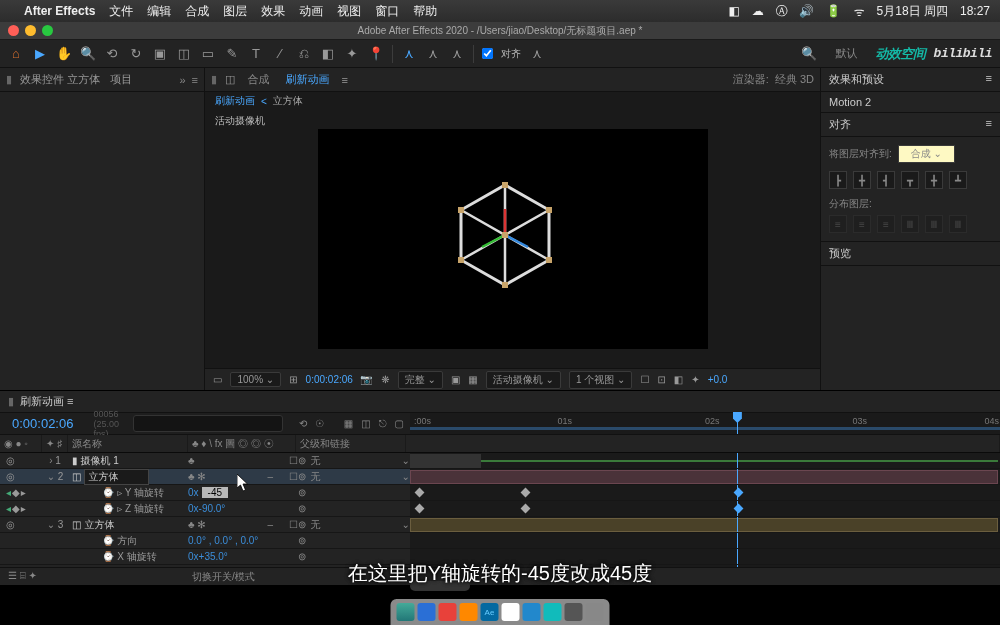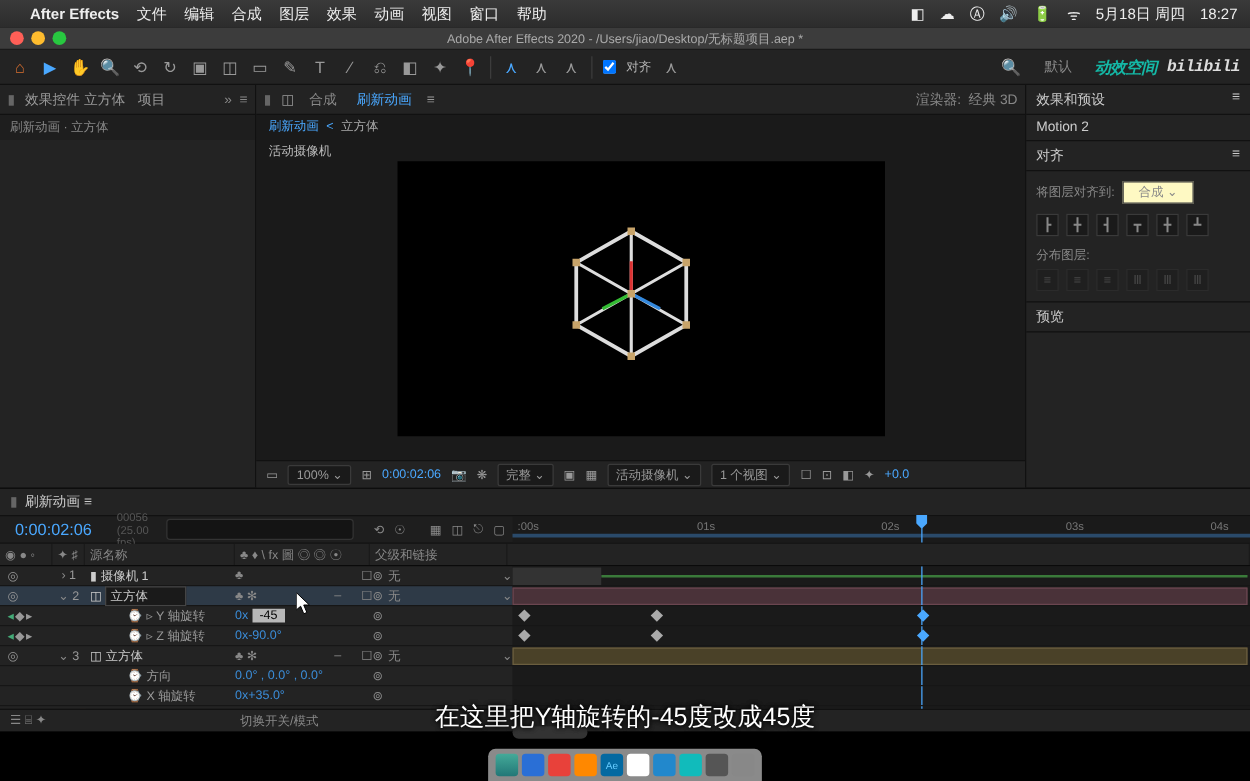--- a/index.html
+++ b/index.html
@@ -159,21 +159,20 @@
 
 <div class="main">
   <div class="leftpane">
     <div class="phead">
       <span style="color:#666">▮</span>
       <span class="tab"><span>效果控件</span> <span class="act">立方体</span></span>
       <span class="tab">项目</span>
       <span style="margin-left:auto;color:#888">»</span>
       <span style="color:#888">≡</span>
     </div>
-    <div class="bc">刷新动画 · 立方体</div>
   </div>
 
   <div class="centerpane">
     <div class="phead ctabs">
       <span style="color:#666">▮</span>
       <span>◫</span>
       <span class="t">合成</span>
       <span class="t act">刷新动画</span>
       <span>≡</span>
       <div class="rr">
@@ -292,21 +291,21 @@
       <span>◫</span>
       <span>⎋</span>
       <span>▢</span>
     </div>
     <div class="ruler">
       <div style="position:absolute;left:0;right:0;top:14px;height:3px;background:#2a4a6a"></div>
       <span class="rtick" style="left:4px">:00s</span>
       <span class="rtick" style="left:25%">01s</span>
       <span class="rtick" style="left:50%">02s</span>
       <span class="rtick" style="left:75%">03s</span>
-      <span class="rtick" style="right:17px">04s</span>
+      <span class="rtick" style="right:1px">04s</span>
       <div class="playhead" style="left:55.4%">
           <div class="phh"></div>
         </div>
     </div>
   </div>
   <div class="cols">
     <div class="c" style="width:42px">◉ ● ◦</div>
     <div class="c" style="width:26px">✦ ♯</div>
     <div class="c" style="width:120px">源名称</div>
     <div class="c" style="width:108px">♣ ♦ \ fx 圖 ◎ ◎ ☉</div>

